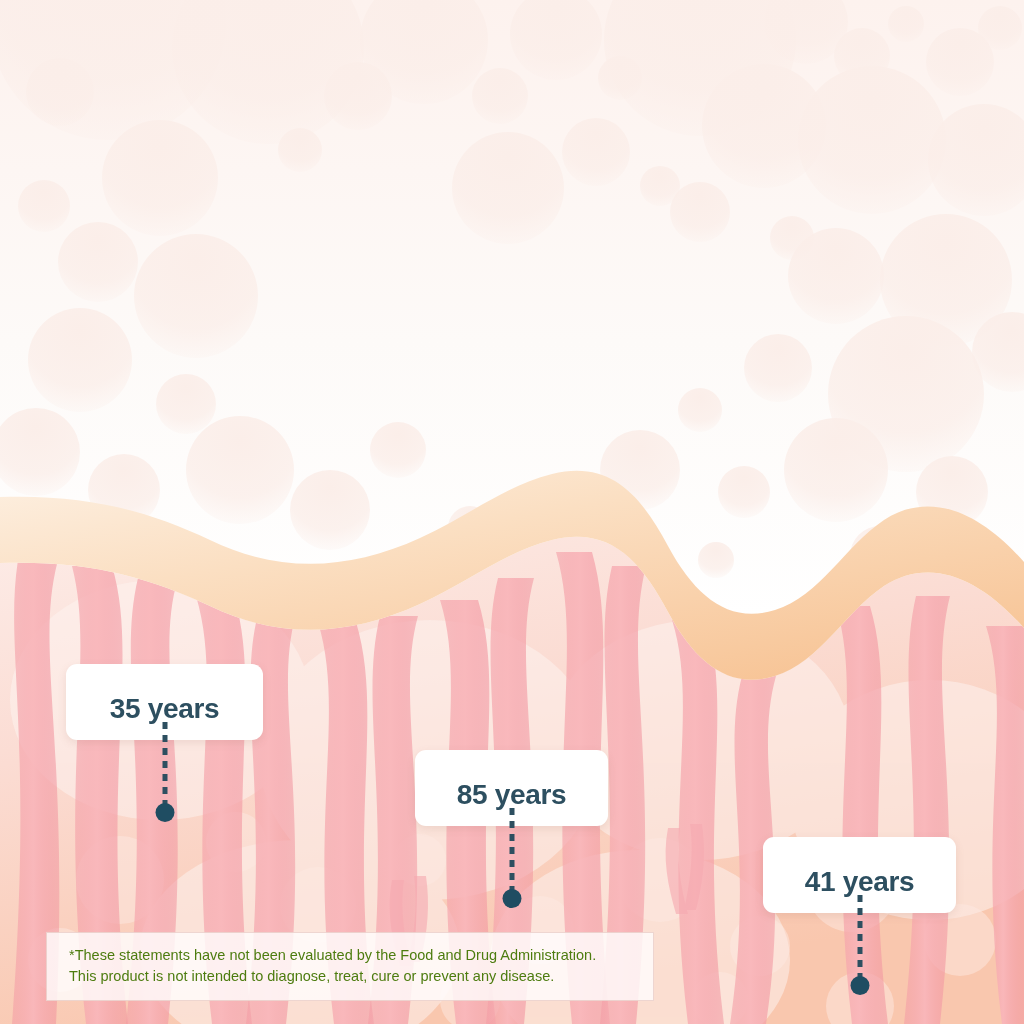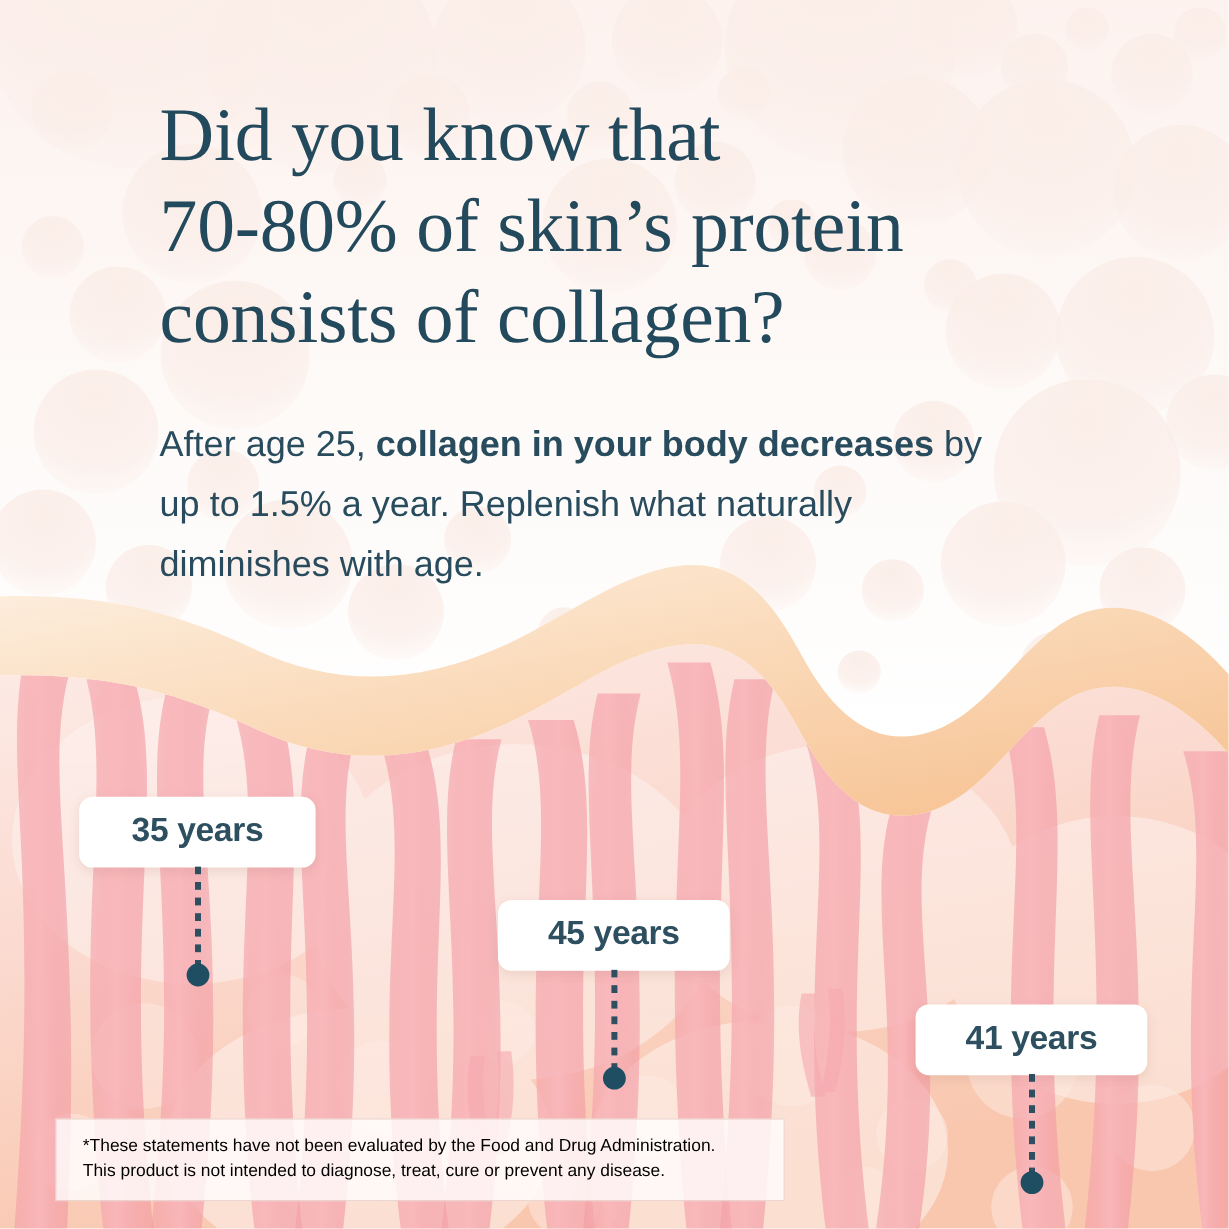--- a/index.html
+++ b/index.html
@@ -57,21 +57,21 @@
   
   .marker { position: absolute; z-index: 7; }
   .marker-card {
     background: #ffffff;
     border-radius: 11px;
     box-shadow: 0 3px 9px rgba(150, 90, 80, 0.13);
     font-size: 28px;
     font-weight: 700;
     color: #2d4f60;
     text-align: center;
-    padding: 12px 24px 15px 24px;
+    padding: 29px 24px 15px 24px;
     box-sizing: border-box;
     white-space: nowrap;
     letter-spacing: -0.3px;
   }
   .marker-stem {
     position: absolute;
     width: 5px;
     left: 50%;
     transform: translateX(-50%);
     background-image: linear-gradient(#2d4f60 52%, rgba(0,0,0,0) 0%);
@@ -105,21 +105,21 @@
     position: absolute;
     left: 46px;
     top: 932px;
     width: 608px;
     box-sizing: border-box;
     padding: 12px 22px 13px 22px;
     background: rgba(255, 253, 252, 0.82);
     border: 1px solid rgba(214, 168, 158, 0.42);
     font-size: 14.5px;
     line-height: 21px;
-    color: #000000;
+    color: #4d7c0f;
     z-index: 8;
     white-space: pre-line;
   }
 </style>
 </head>
 <body>
 
 <div id="canvas">
 
   <svg class="layer" id="bubble-layer" viewBox="0 0 1024 1024" preserveAspectRatio="none">
@@ -286,35 +286,29 @@
              L1024,628
              C 980,578 930,556 884,586
              C 845,612 820,662 775,676
              C 730,690 696,664 668,612
              C 640,560 610,526 552,540
              C 505,552 470,581 420,604
              C 350,636 280,640 210,606
              C 150,578 90,560 0,563 Z" fill="url(#epiGrad)"></path>
   </svg>
 
-  <div id="text-block">
-    <h1 id="headline">Did you know that
-70-80% of skin’s protein
-consists of collagen?</h1>
-    <p id="subhead"><span>After age 25, </span><b>collagen in your body decreases</b><span> by up to 1.5% a year. Replenish what naturally diminishes with age.</span></p>
-  </div>
 
   <div class="marker" id="marker-35">
     <div class="marker-card">35 years</div>
     <div class="marker-stem"></div>
     <div class="marker-dot"></div>
   </div>
 
   <div class="marker" id="marker-45">
-    <div class="marker-card">45 years</div>
+    <div class="marker-card">85 years</div>
     <div class="marker-stem"></div>
     <div class="marker-dot"></div>
   </div>
 
   <div class="marker" id="marker-55">
     <div class="marker-card">41 years</div>
     <div class="marker-stem"></div>
     <div class="marker-dot"></div>
   </div>
 

